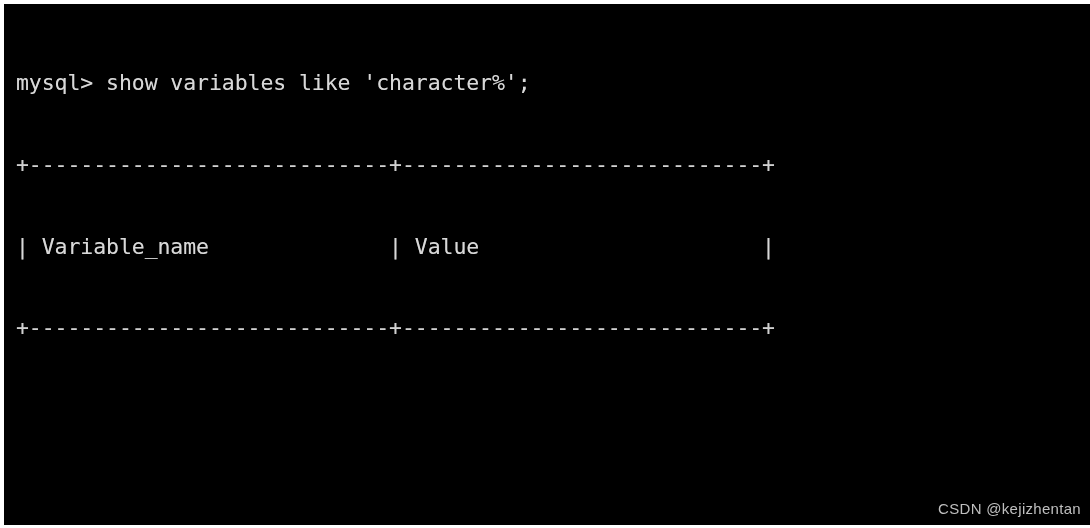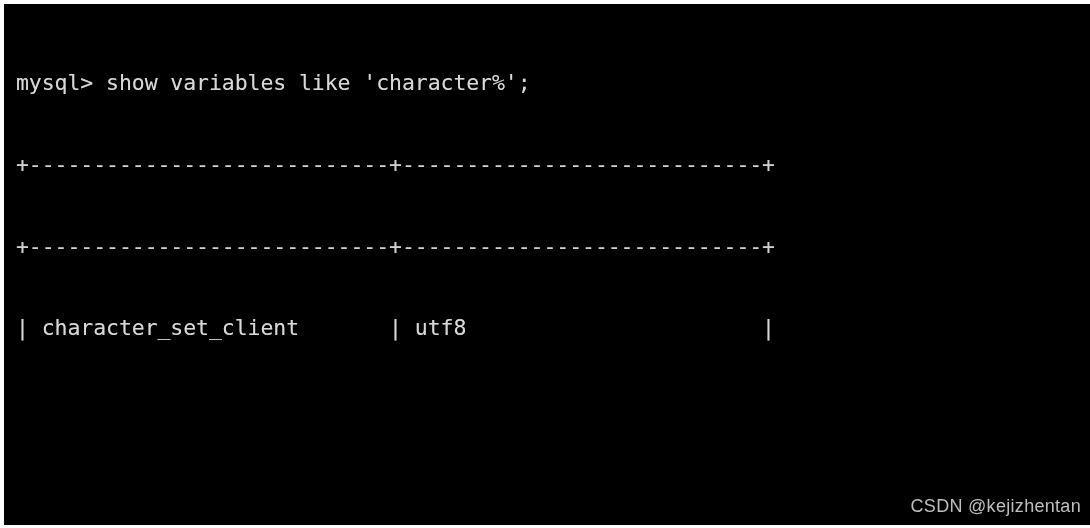--- a/index.html
+++ b/index.html
@@ -44,36 +44,36 @@
   }
   .rule {
     color: #d0d0d0;
   }
   #watermark {
     position: absolute;
     right: 14px;
     bottom: 8px;
     color: #bfbfbf;
     font-family: "Liberation Sans", sans-serif;
-    font-size: 18px;
+    font-size: 15px;
     letter-spacing: 0.3px;
     white-space: pre;
     margin-left: 18px;
   }
 </style>
 </head>
 <body>
 
 <div id="terminal">
 
   <div id="console">
     <span class="ln">mysql&gt; show variables like 'character%';</span>
     <span class="ln rule">+----------------------------+----------------------------+</span>
+    <span class="ln">| Variable_name              | Value                      |</span>
     <span class="ln rule">+----------------------------+----------------------------+</span>
-    <span class="ln">| character_set_client       | utf8                       |</span>
     
     
     
     
     
     
     
     
   </div>
 

